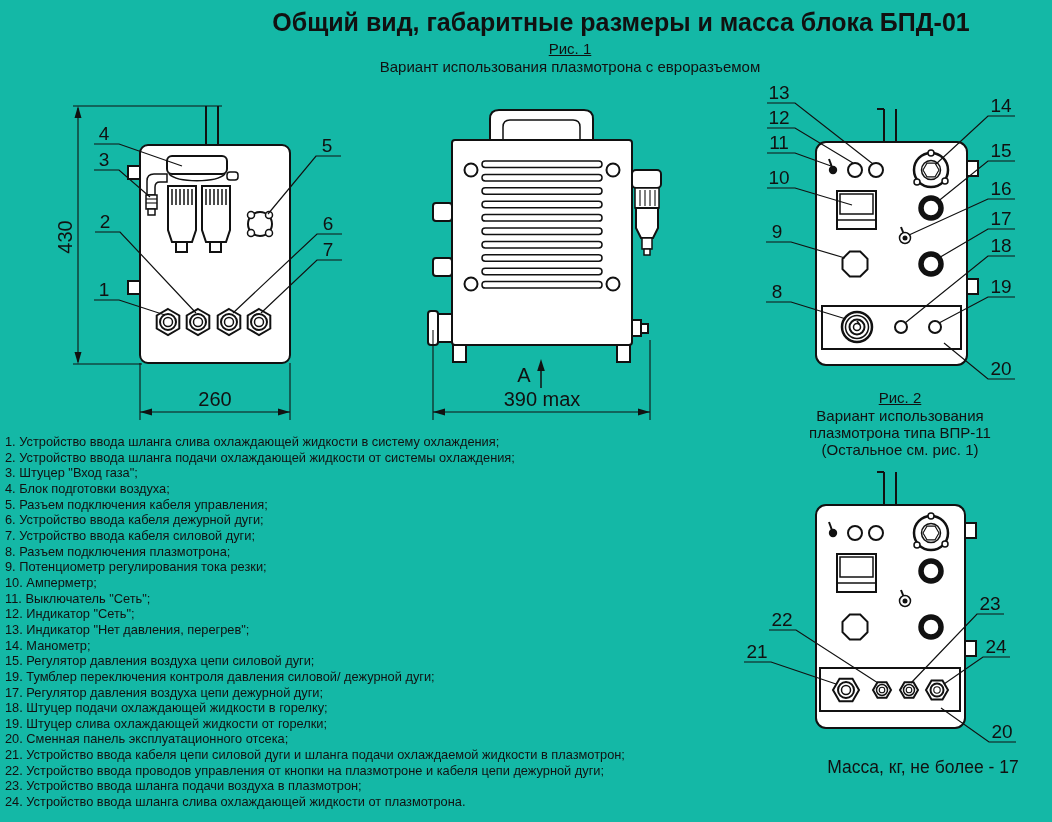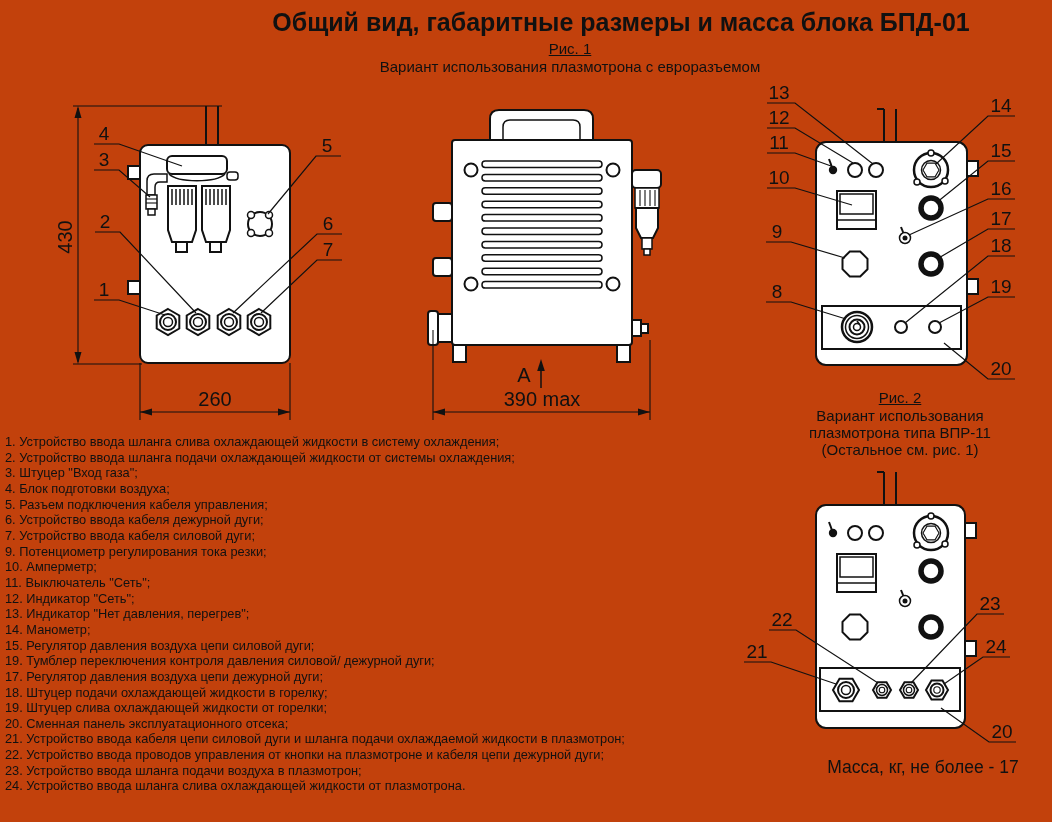--- a/index.html
+++ b/index.html
@@ -1,16 +1,16 @@
 <!DOCTYPE html>
 <html><head>
 <meta charset="utf-8">
 <style>
   html,body{margin:0;padding:0;background:#e8e8e8;}
-  .page{position:relative;width:1052px;height:822px;background:#c2410c;
+  .page{position:relative;width:1052px;height:822px;background:#14b8a6;
         font-family:"Liberation Sans",sans-serif;color:#111;overflow:hidden;}
   .abs{position:absolute;}
   .title{font-size:25px;font-weight:bold;text-align:center;letter-spacing:0;}
   .figlabel{font-size:15px;text-align:center;text-decoration:underline;}
   .figcap{font-size:15px;text-align:center;line-height:17px;}
   .legend{font-size:12.8px;line-height:15.65px;white-space:nowrap;}
   .mass{font-size:17.5px;text-align:center;}
   svg{position:absolute;overflow:visible;}
   svg text{font-family:"Liberation Sans",sans-serif;fill:#111;}
   .callout{font-size:19px;}
@@ -362,20 +362,21 @@
   </svg>
 
   <div class="abs legend" style="left:5px;top:434px;width:720px;">
     <div>1. Устройство ввода шланга слива охлаждающей жидкости в систему охлаждения;</div>
     <div>2. Устройство ввода шланга подачи охлаждающей жидкости от системы охлаждения;</div>
     <div>3. Штуцер "Вход газа";</div>
     <div>4. Блок подготовки воздуха;</div>
     <div>5. Разъем подключения кабеля управления;</div>
     <div>6. Устройство ввода кабеля дежурной дуги;</div>
     <div>7. Устройство ввода кабеля силовой дуги;</div>
+    <div>8. Разъем подключения плазмотрона;</div>
     <div>9. Потенциометр регулирования тока резки;</div>
     <div>10. Амперметр;</div>
     <div>11. Выключатель "Сеть";</div>
     <div>12. Индикатор "Сеть";</div>
     <div>13. Индикатор "Нет давления, перегрев";</div>
     <div>14. Манометр;</div>
     <div>15. Регулятор давления воздуха цепи силовой дуги;</div>
     <div>19. Тумблер переключения контроля давления силовой/ дежурной дуги;</div>
     <div>17. Регулятор давления воздуха цепи дежурной дуги;</div>
     <div>18. Штуцер подачи охлаждающей жидкости в горелку;</div>

